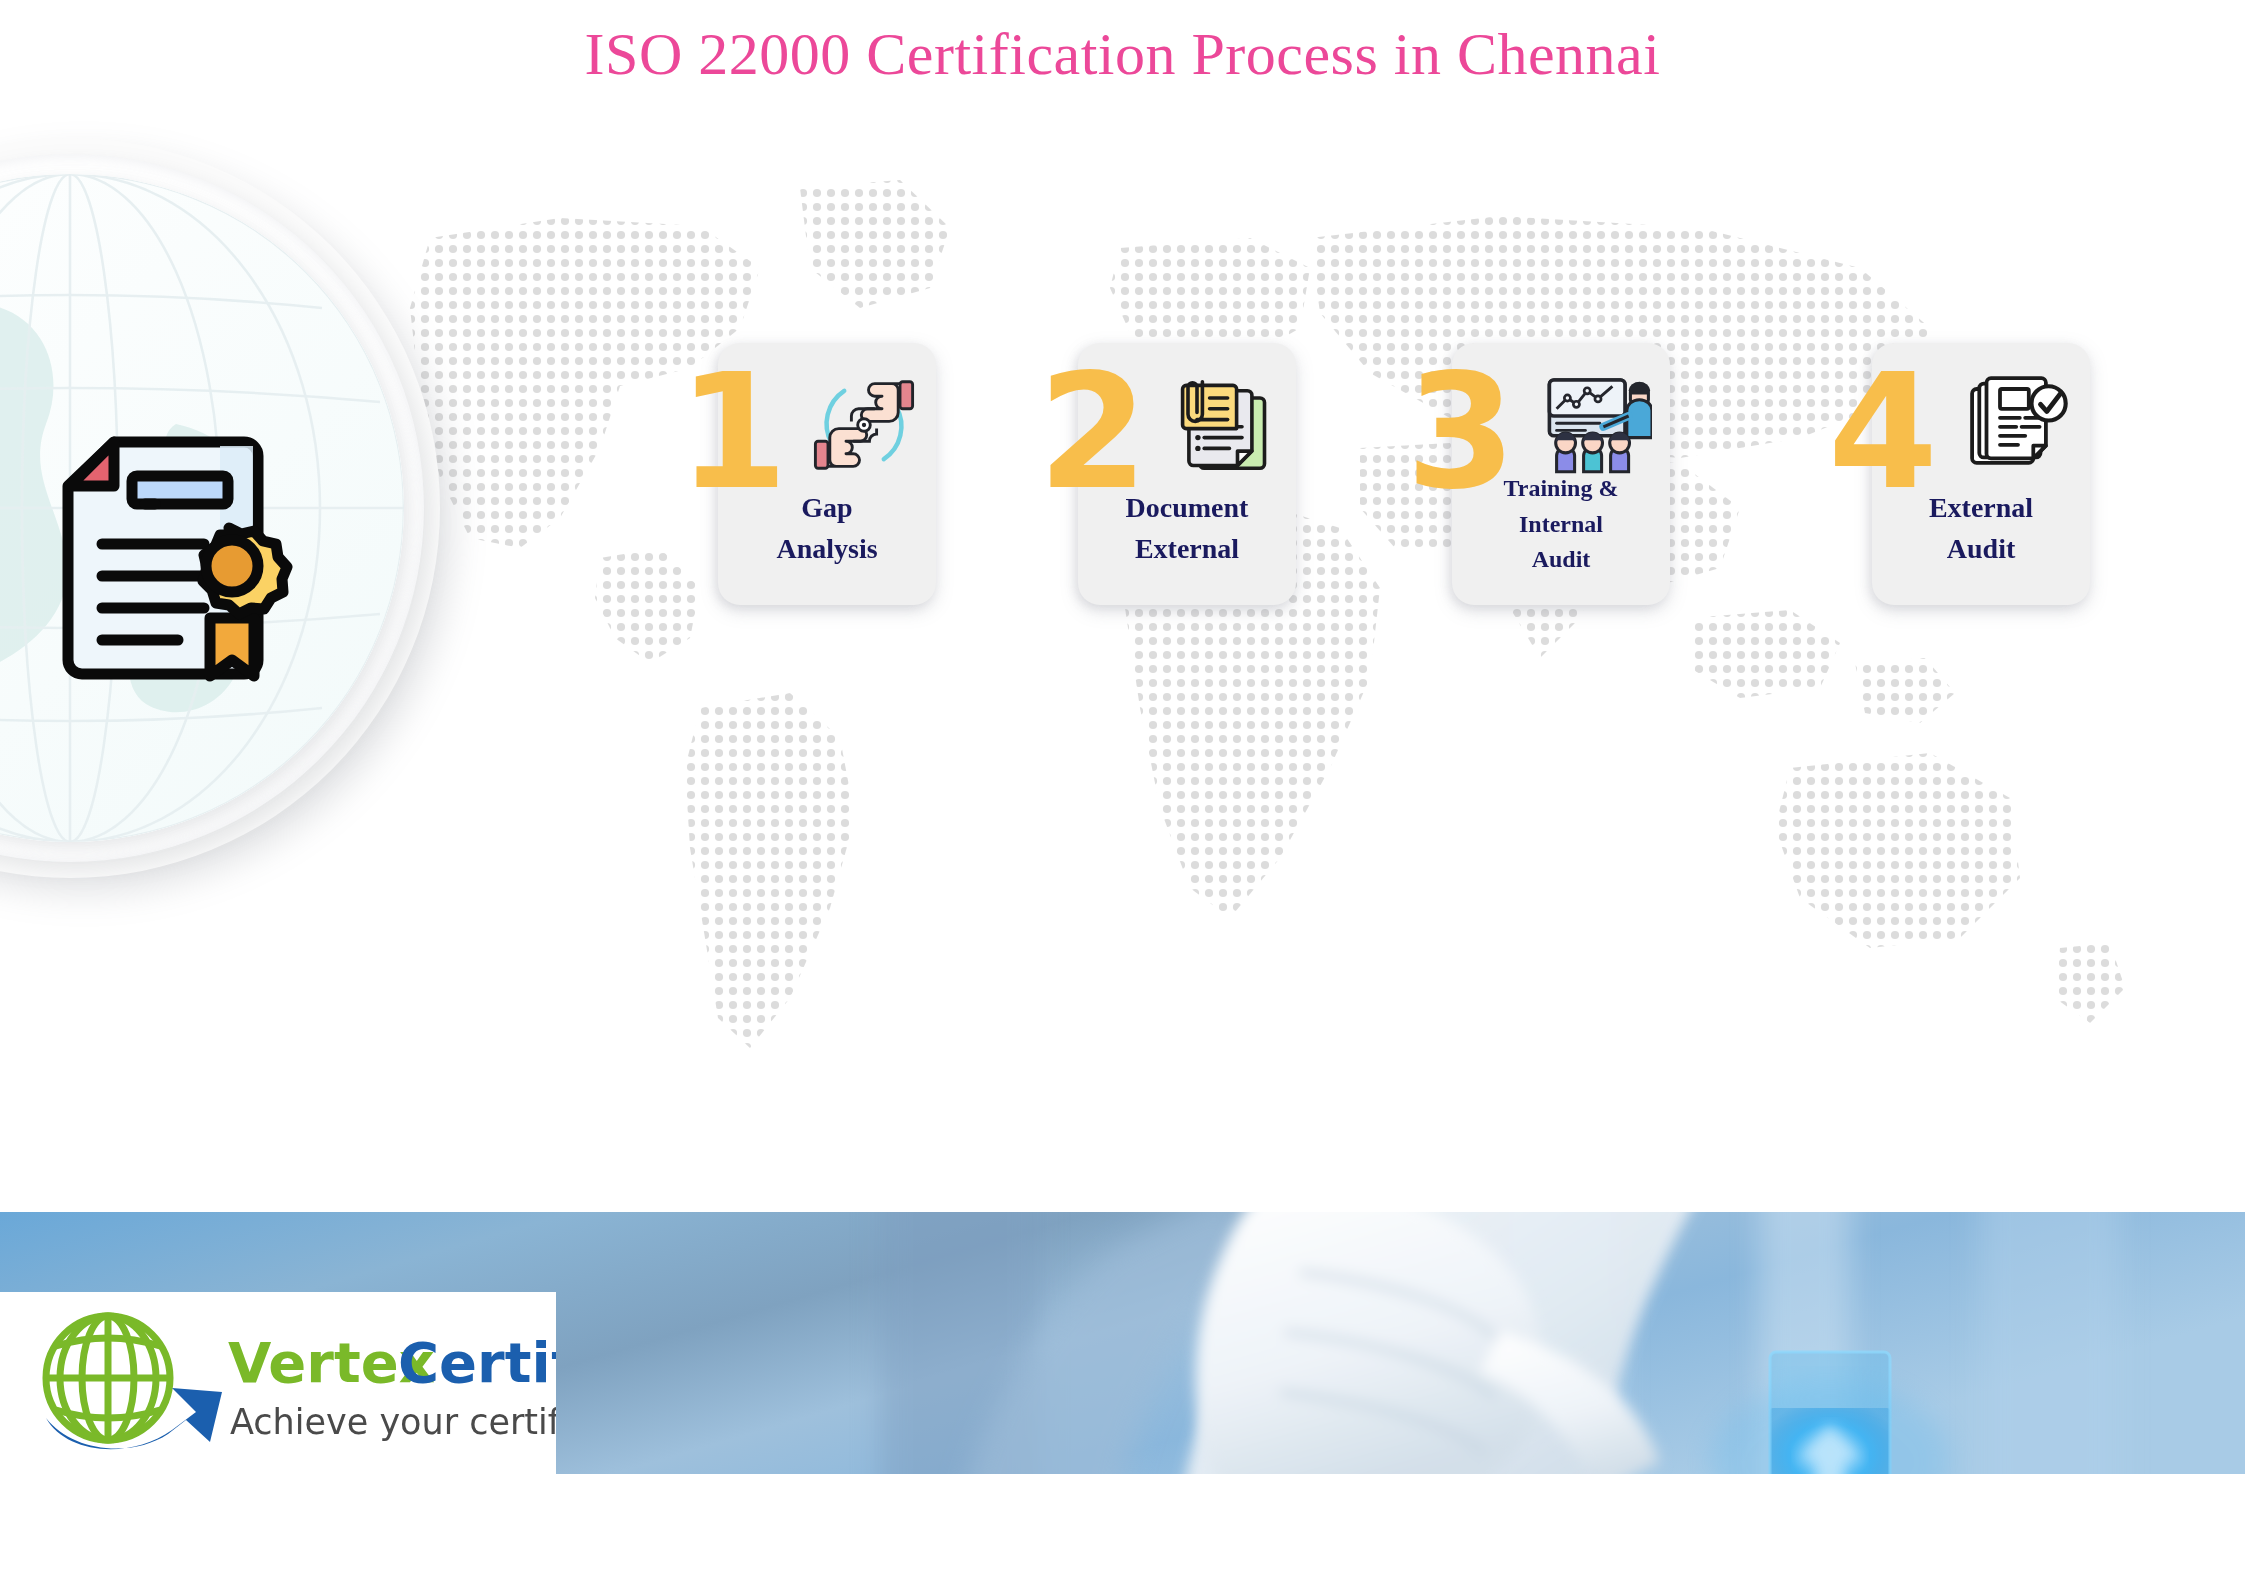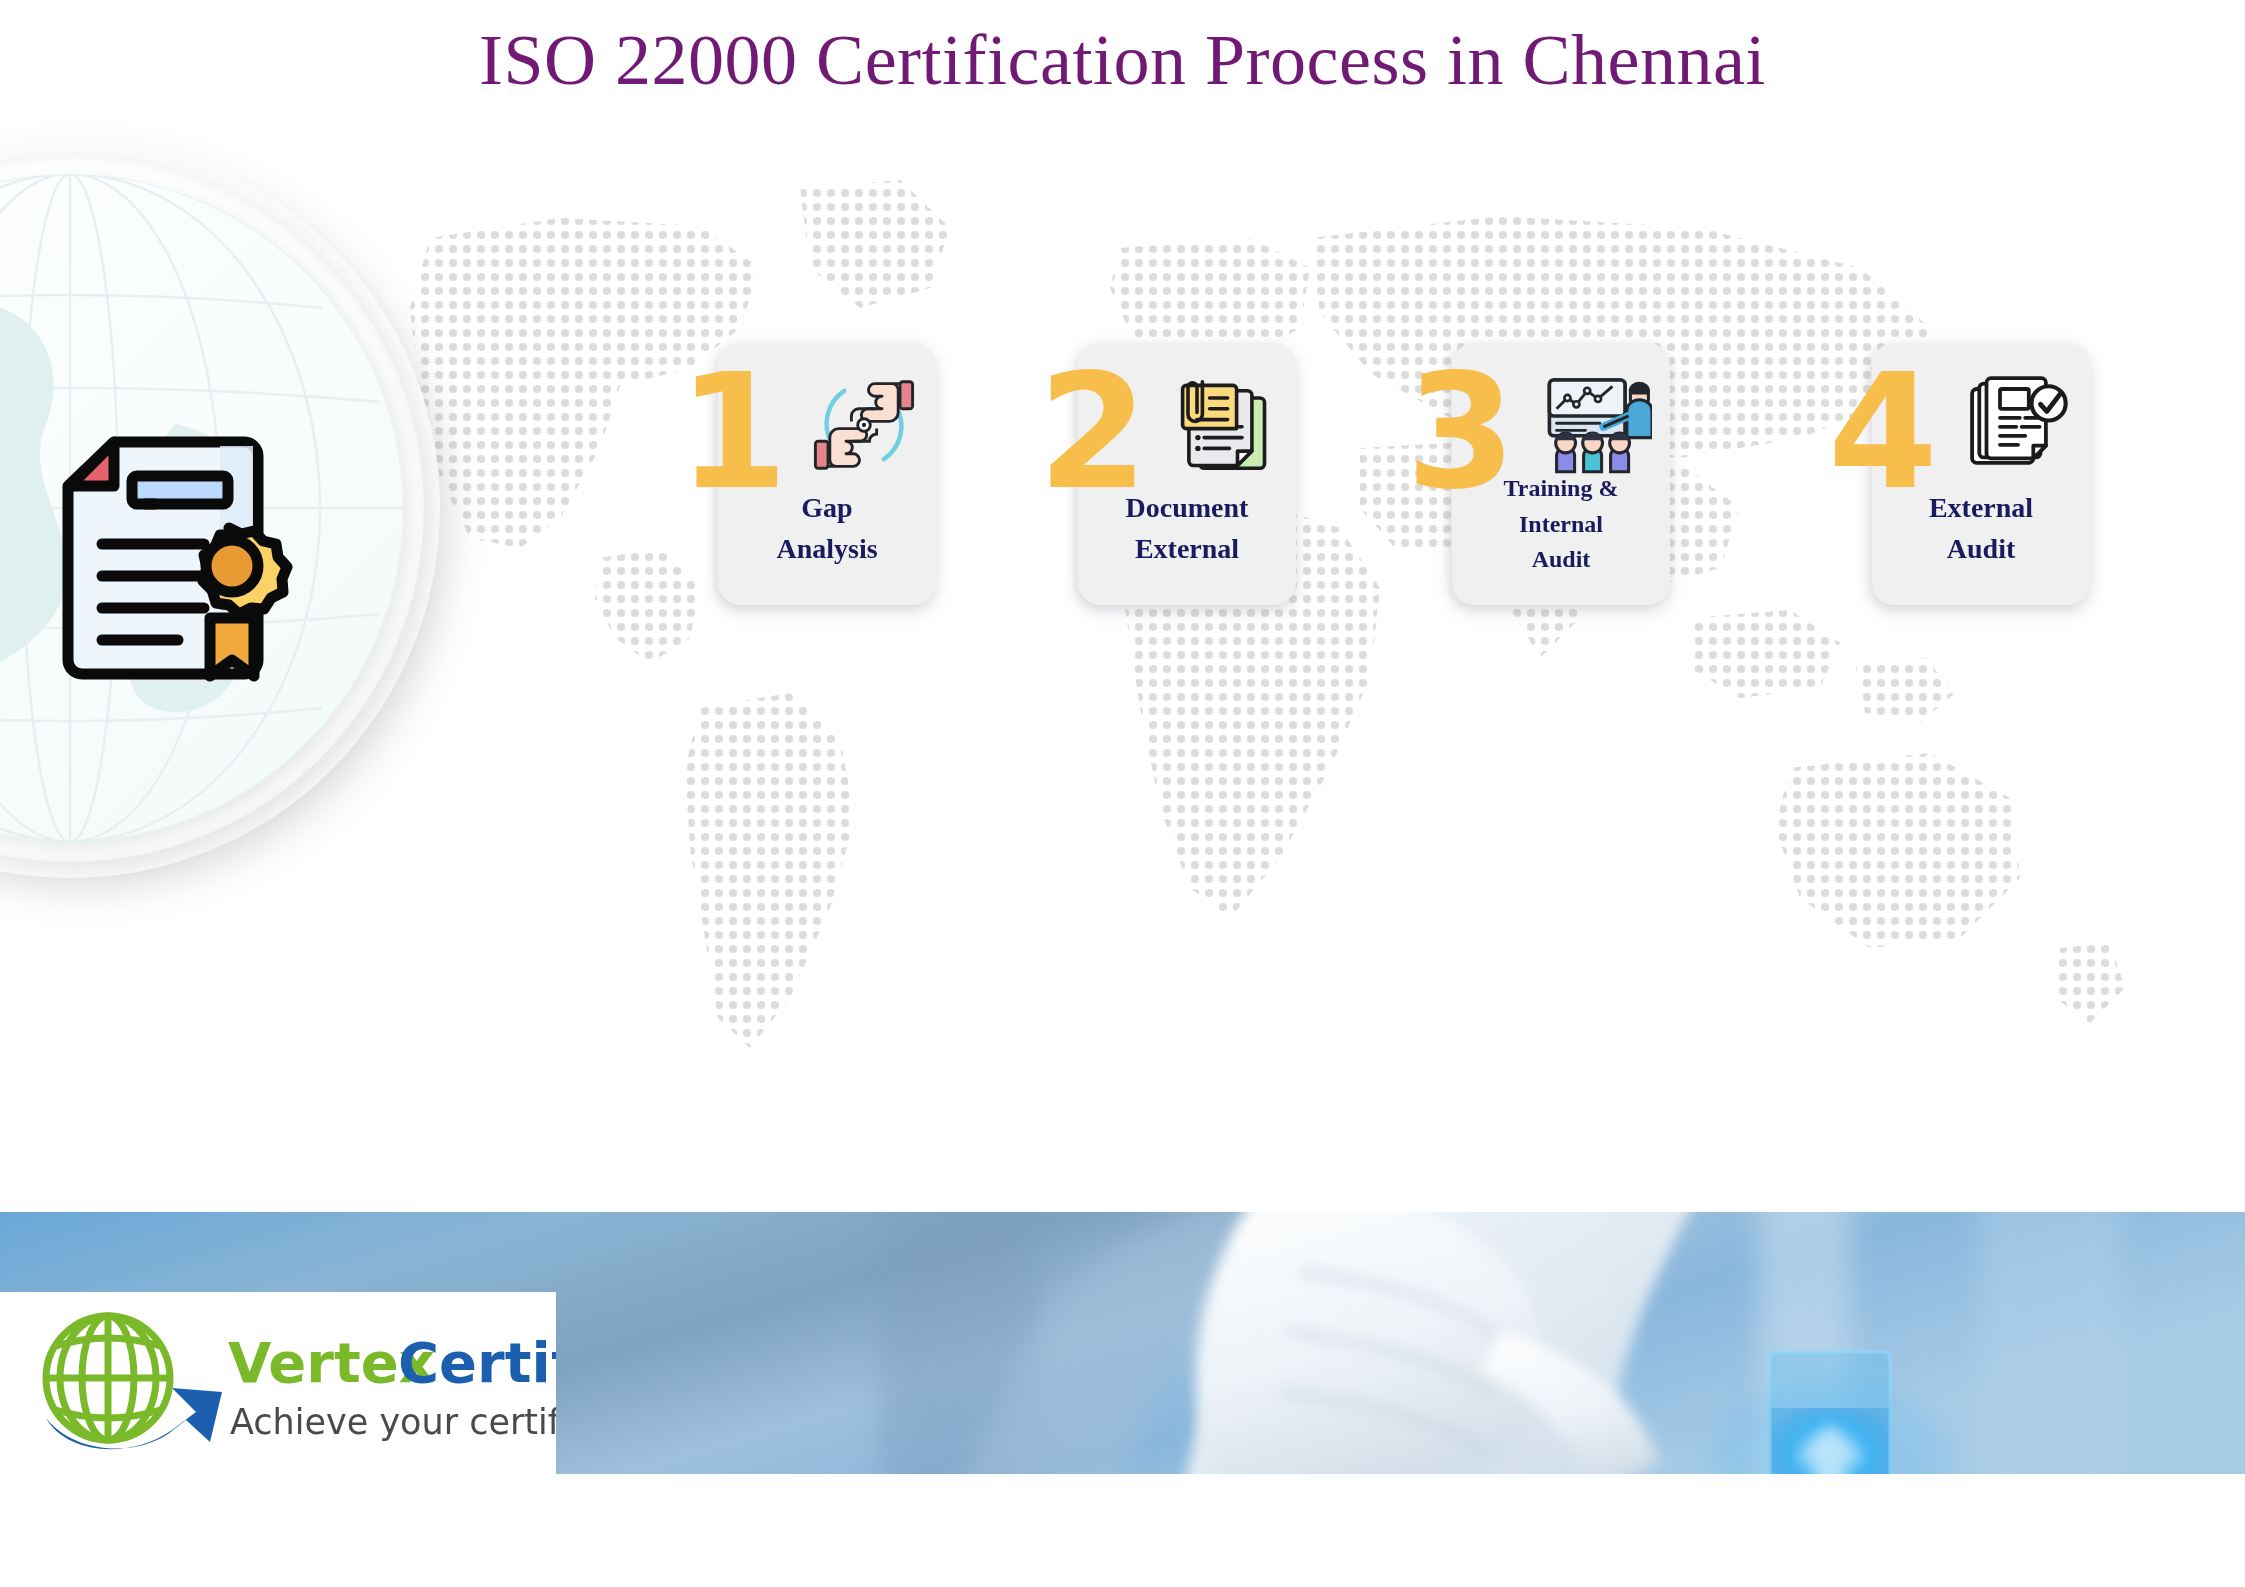--- a/index.html
+++ b/index.html
@@ -16,23 +16,23 @@
   }
 
   
   #page-title {
     position: absolute;
     top: 22px;
     left: 0;
     width: 100%;
     text-align: center;
     font-family: "Liberation Serif", "DejaVu Serif", serif;
-    font-size: 72px;
+    font-size: 60px;
     font-weight: 400;
-    color: #701a75;
+    color: #ec4899;
     letter-spacing: 0.5px;
     line-height: 1.08;
     z-index: 40;
   }
 
   
   #stage {
     position: absolute;
     top: 118px;
     left: 0;

